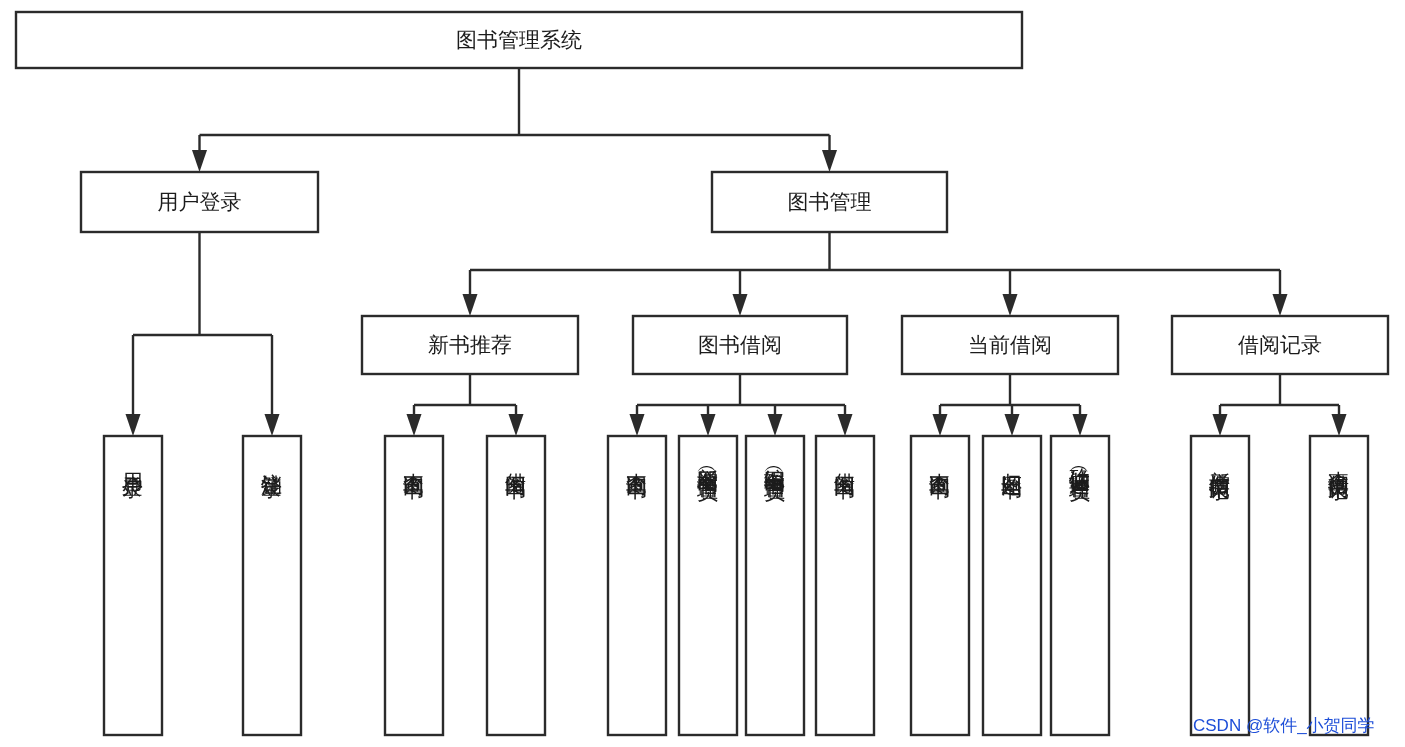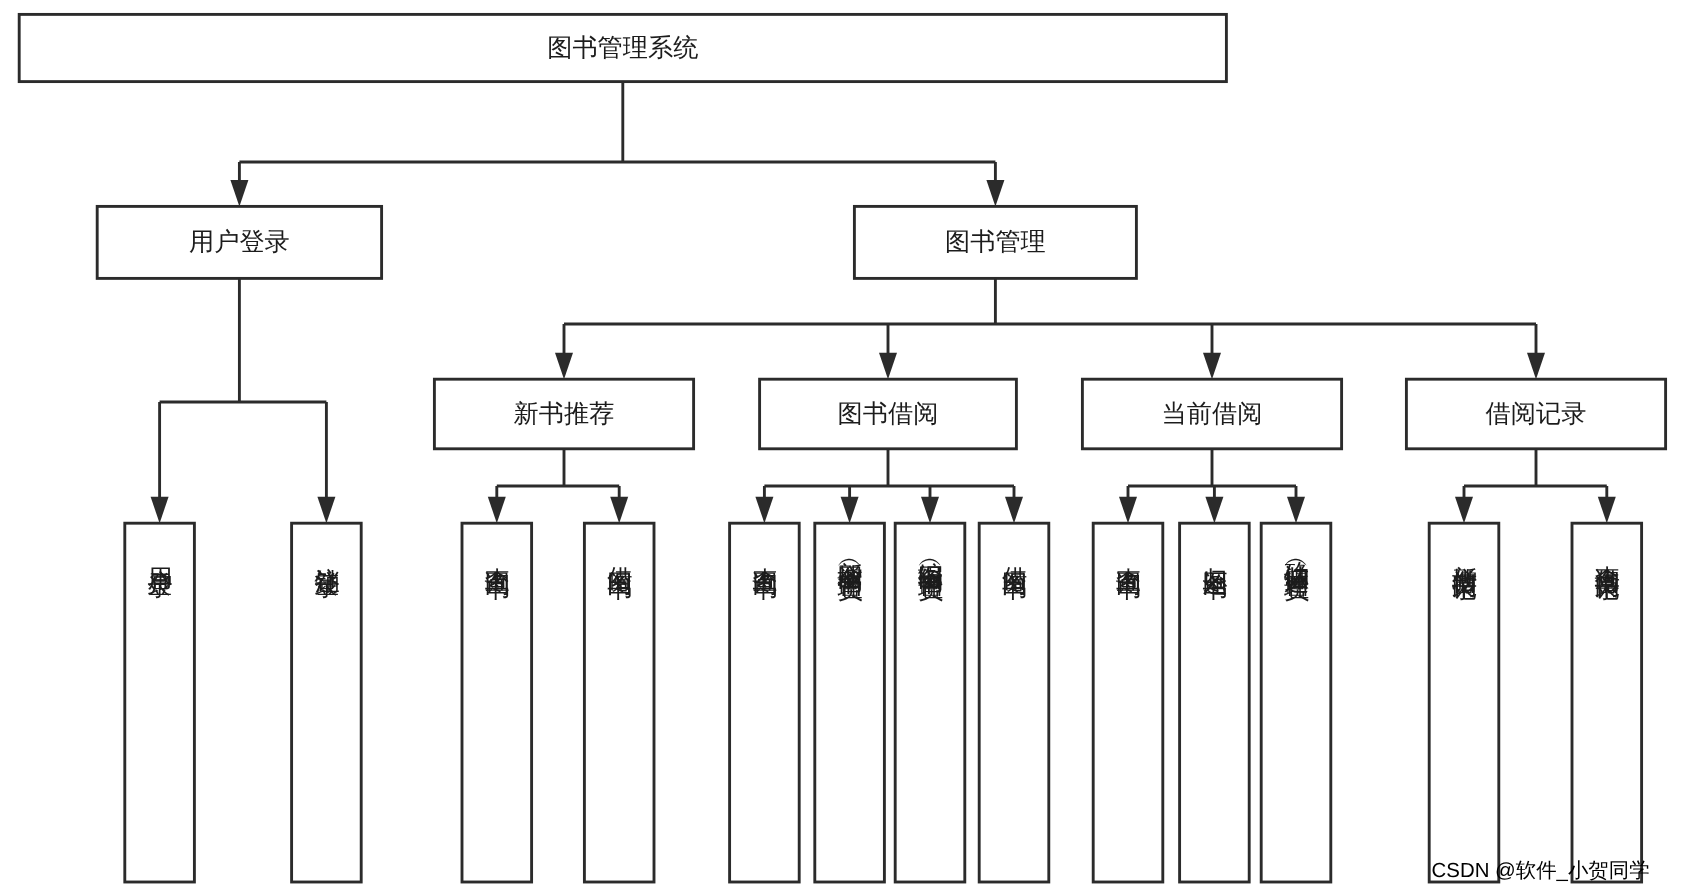--- a/index.html
+++ b/index.html
@@ -205,14 +205,14 @@
         <g>
           <rect class="node-box" x="1191" y="436" width="58" height="299"></rect>
           <text class="node-label-v" x="1220" y="460" dominant-baseline="hanging">新增借阅记录</text>
         </g>
         <g>
           <rect class="node-box" x="1310" y="436" width="58" height="299"></rect>
           <text class="node-label-v" x="1339" y="460" dominant-baseline="hanging">查询借阅记录</text>
         </g>
       </g>
   </svg>
-  <div class="watermark" style="left: 1193px; top: 714px; color: #000000;">CSDN @软件_小贺同学</div>
+  <div class="watermark" style="left: 1193px; top: 714px; color: #1d4ed8;">CSDN @软件_小贺同学</div>
 </div>
 
 </body></html>

